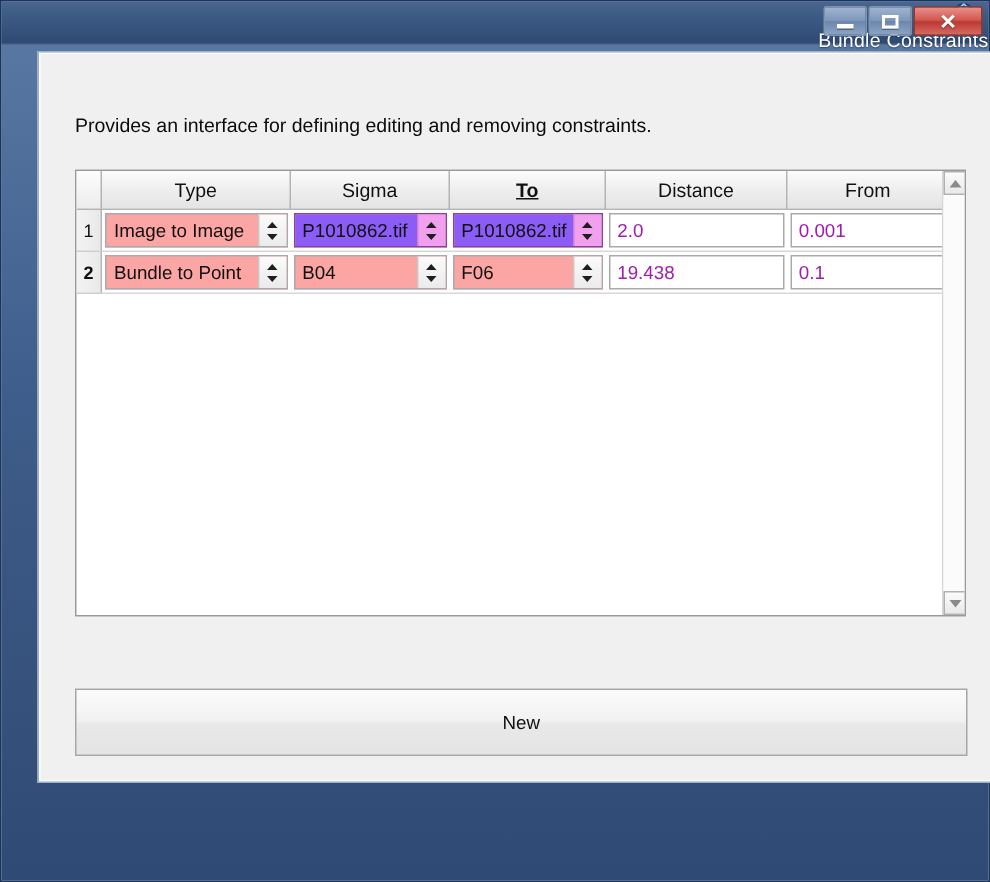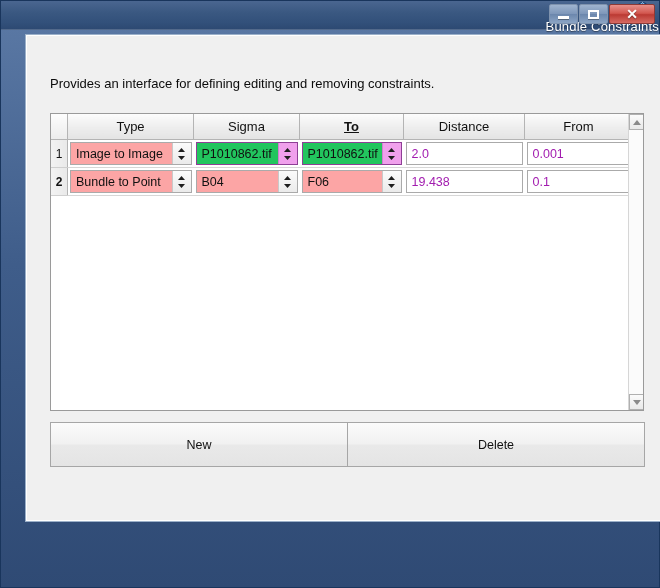--- a/index.html
+++ b/index.html
@@ -215,21 +215,21 @@
     justify-content: center;
     font-size: 10px;
     line-height: 1;
     color: #2a2a2a;
   }
   .combo.pink {
     border: 1px solid #8e3f96;
     background: #f3a6ef;
   }
   .combo.pink .cval {
-    background: #22c55e;
+    background: #8b5cf6;
   }
   .combo.pink .carrow {
     background: #f0a0ec;
     border-left: 1px solid #d27fd0;
   }
 
   
   .textbox {
     height: 23px;
     margin: 1px 2px;
@@ -286,21 +286,21 @@
     position: absolute;
     left: 0; right: 0;
     top: 16px; bottom: 16px;
     background: #fbfbfb;
   }
 
   
   #buttons {
     position: absolute;
     left: 24px;
-    top: 387px;
+    top: 424px;
     width: 594px;
     height: 45px;
     display: flex;
     box-sizing: border-box;
   }
   .btn {
     flex: 1 1 0;
     border: 1px solid #a6a6a6;
     margin-right: -1px;
     background: linear-gradient(to bottom, #fbfbfb 0%, #f1f1f1 48%, #e9e9e9 52%, #e4e4e4 100%);
@@ -458,17 +458,16 @@
         </div>
         <div id="sb-track"></div>
         <div class="sb-btn down">
           <div class="tri-down"></div>
         </div>
       </div>
     </div>
 
     <div id="buttons">
       <div class="btn">New</div>
-      <div class="btn">Delete</div>
     </div>
 
   </div>
 </div>
 
 </body></html>

